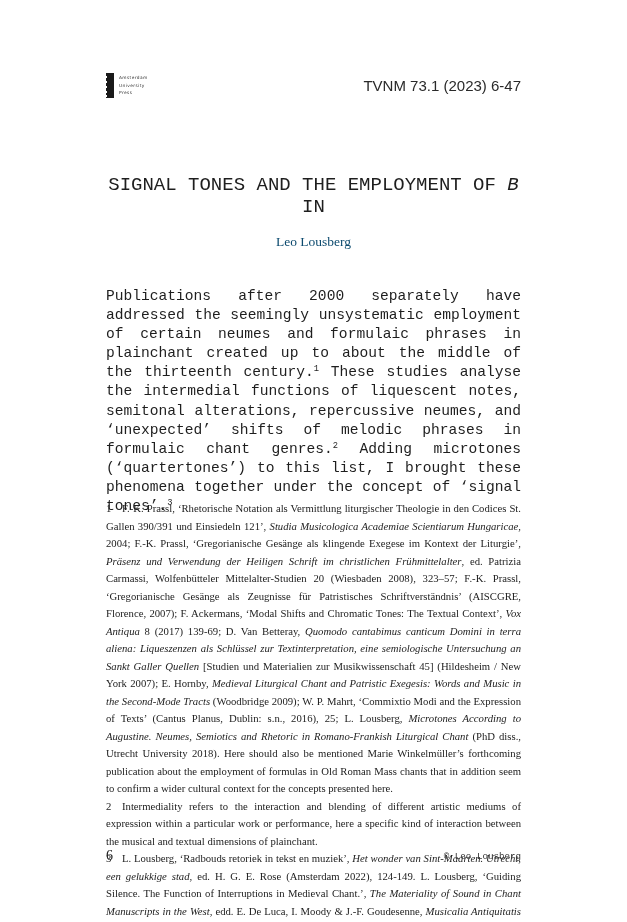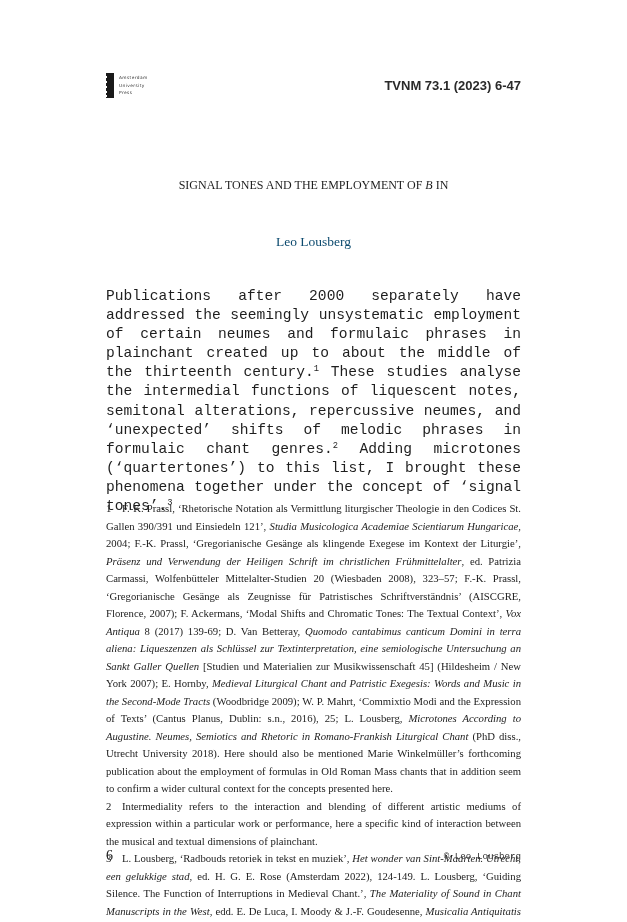--- a/index.html
+++ b/index.html
@@ -3,24 +3,24 @@
 <meta charset="utf-8">
 <style>
   html, body { margin: 0; padding: 0; background: #ffffff; }
   body { width: 627px; height: 922px; position: relative; overflow: hidden; color: #1e1e1e; }
 
   #logo { position: absolute; left: 106px; top: 73px; width: 60px; height: 25px; }
   #logo .bar { position: absolute; left: 0; top: 0; width: 8px; height: 25px; background: #1a1a1a; }
   #logo .notch { position: absolute; left: -1px; width: 2px; height: 2px; background: #fff; }
   #logo .lines { position: absolute; left: 13px; top: 1px; font-family: "DejaVu Sans", sans-serif; font-size: 4.3px; line-height: 7.5px; color: #333; letter-spacing: 0.4px; }
 
-  #journal-ref { position: absolute; right: 106px; top: 79px; text-align: right; font-family: "Liberation Sans", sans-serif; font-size: 13px; line-height: 14px; color: #2a2a2a; font-weight: bold; }
+  #journal-ref { position: absolute; right: 106px; top: 79px; text-align: right; font-family: "Liberation Sans", sans-serif; font-size: 15px; line-height: 14px; color: #2a2a2a; }
   #journal-ref .doi { font-style: italic; }
 
-  #title { position: absolute; left: 100px; width: 427px; top: 175px; text-align: center; font-family: Liberation Serif, serif; font-size: 12px; line-height: 21.5px; color: #1e1e1e; letter-spacing: 0px; }
+  #title { position: absolute; left: 100px; width: 427px; top: 175px; text-align: center; font-family: Liberation Mono, monospace; font-size: 19px; line-height: 21.5px; color: #1e1e1e; letter-spacing: 0px; }
   #title i { font-style: italic; }
   #author { position: absolute; left: 100px; width: 427px; top: 234px; text-align: center; font-family: "Liberation Serif", serif; font-size: 13.5px; color: #0c4a6e; }
 
   #body { position: absolute; left: 106px; width: 415px; top: 287px; font-family: Liberation Mono, monospace; font-size: 14.6px; line-height: 19.1px; color: #1e1e1e; text-align: justify; }
   #body p { margin: 0; }
   #body p.indent { text-indent: 14px; }
   sup { font-size: 0.6em; line-height: 0; vertical-align: 0.55em; }
 
   #footnotes { position: absolute; left: 106px; width: 415px; top: 480px; font-family: "Liberation Serif", serif; font-size: 10.7px; line-height: 17.5px; color: #222; text-align: justify; margin-top: 20px; }
   #footnotes .fn { margin: 0; }

